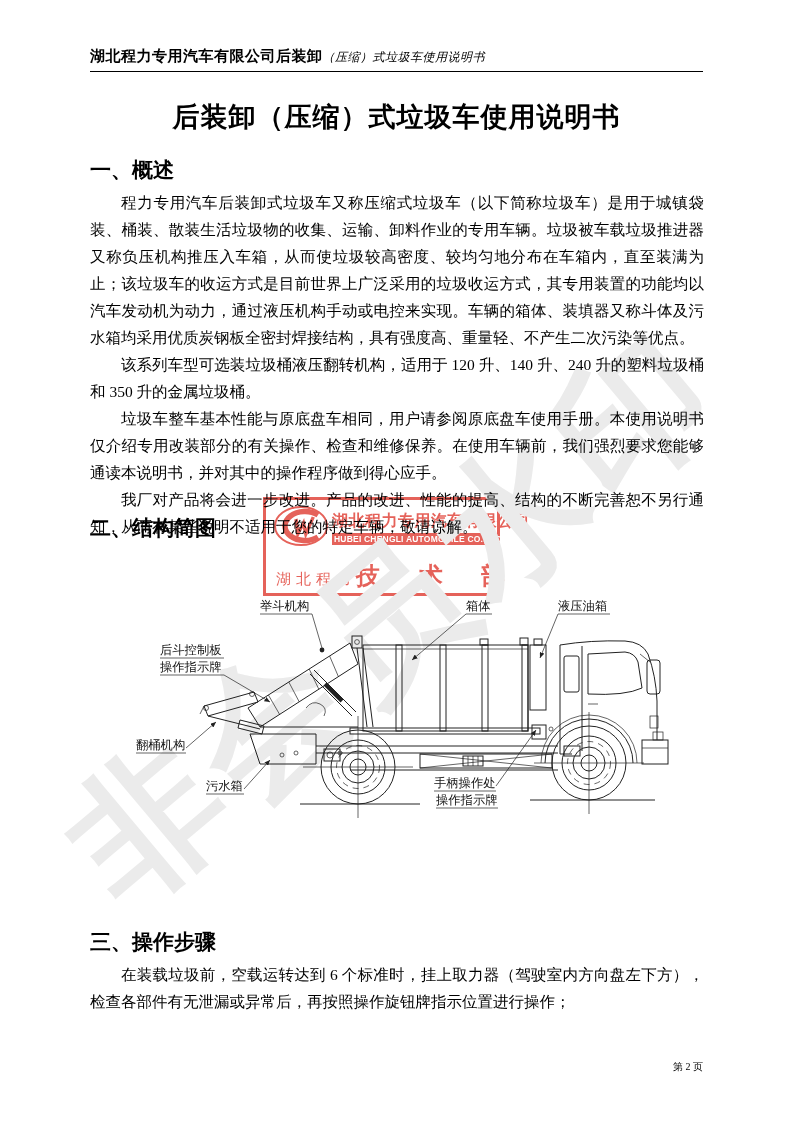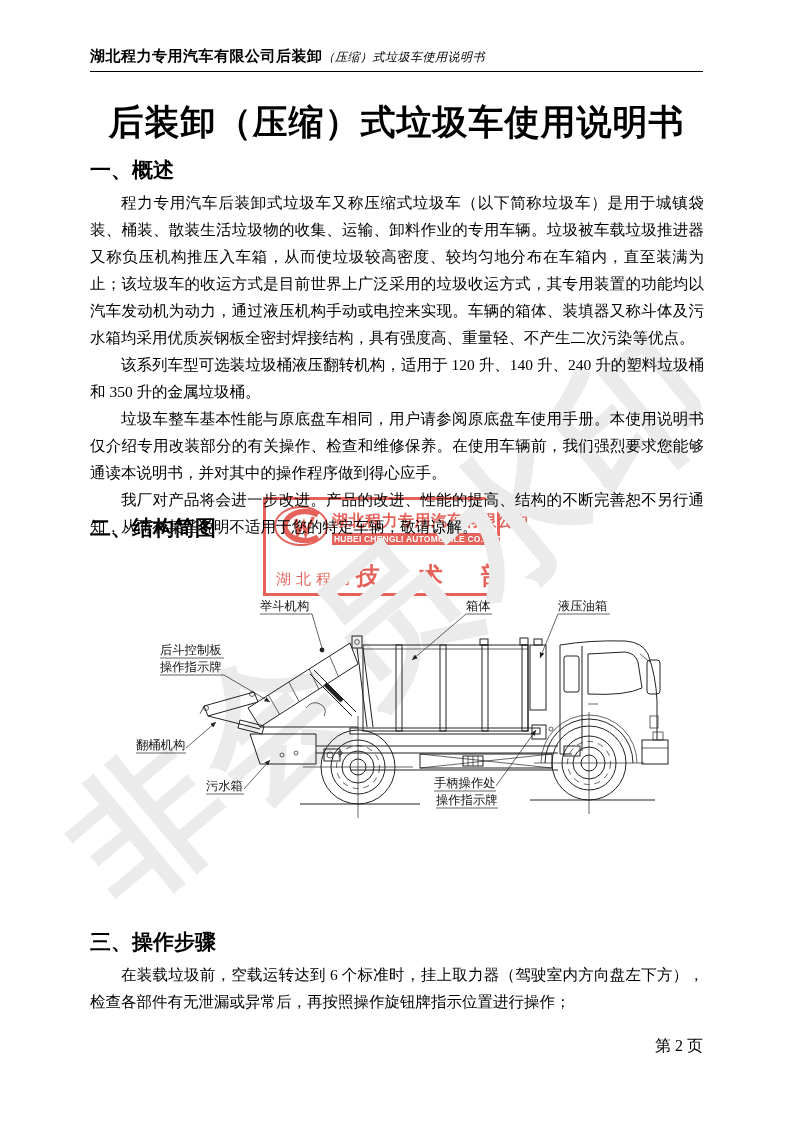--- a/index.html
+++ b/index.html
@@ -7,21 +7,21 @@
     position:relative;width:793px;height:1122px;margin:0 auto;background:#fff;
     font-family:"Liberation Serif",serif;color:#000;overflow:hidden;
   }
   
   .hdr{position:absolute;left:90px;top:47px;width:613px;white-space:nowrap;z-index:3;}
   .hdr .h1{font-size:15px;font-weight:bold;letter-spacing:.5px;}
   .hdr .h2{font-size:12px;font-weight:normal;font-style:italic;letter-spacing:.5px;}
   .hdr-rule{position:absolute;left:90px;top:71px;width:613px;border-top:1.7px solid #000;z-index:3;}
   
   .doc-title{position:absolute;left:0;top:99px;width:793px;text-align:center;
-    font-family:"Liberation Sans",sans-serif;font-weight:bold;font-size:35px;letter-spacing:1px;z-index:3;}
+    font-family:"Liberation Sans",sans-serif;font-weight:bold;font-size:27px;letter-spacing:1px;z-index:3;}
   
   .sec{position:absolute;left:90px;width:614px;z-index:3;}
   .sec-h{font-family:"Liberation Sans",sans-serif;font-size:21px;font-weight:bold;margin:0 0 5px 0;}
   .bp{font-size:15.5px;line-height:27px;text-align:justify;text-indent:2em;margin:0;}
   #sec1{top:156px;}
   #sec2h{top:514px;}
   #sec3{top:928px;}
   .note-line{margin-top:22px;}
   
   .stamp{position:absolute;left:263px;top:497px;width:237px;height:99px;box-sizing:border-box;
@@ -40,21 +40,21 @@
   .watermark span{position:absolute;left:0;top:0;transform:translate(-50%,-50%) rotate(-40deg);
     font-family:"Liberation Sans",sans-serif;font-size:148px;font-weight:bold;color:#ebebeb;
     letter-spacing:10px;white-space:nowrap;}
   
   .diagram{position:absolute;left:120px;top:596px;z-index:3;}
   .diagram svg{display:block;}
   .dwg{stroke:#222;stroke-width:1;fill:none;}
   .dwg-thin{stroke:#222;stroke-width:.7;fill:none;}
   .lbl{font-family:"Liberation Serif",serif;font-size:12.3px;fill:#111;stroke:none;}
   
-  .footer{position:absolute;right:90px;top:1036px;font-size:16px;z-index:3;}
+  .footer{position:absolute;right:90px;top:1060px;font-size:10px;z-index:3;}
 </style>
 </head>
 <body>
 
 <div class="page">
 
   <div class="hdr">
     <span class="h1">湖北程力专用汽车有限公司后装卸</span><span class="h2">（压缩）式垃圾车使用说明书</span>
   </div>
   <div class="hdr-rule"></div>

